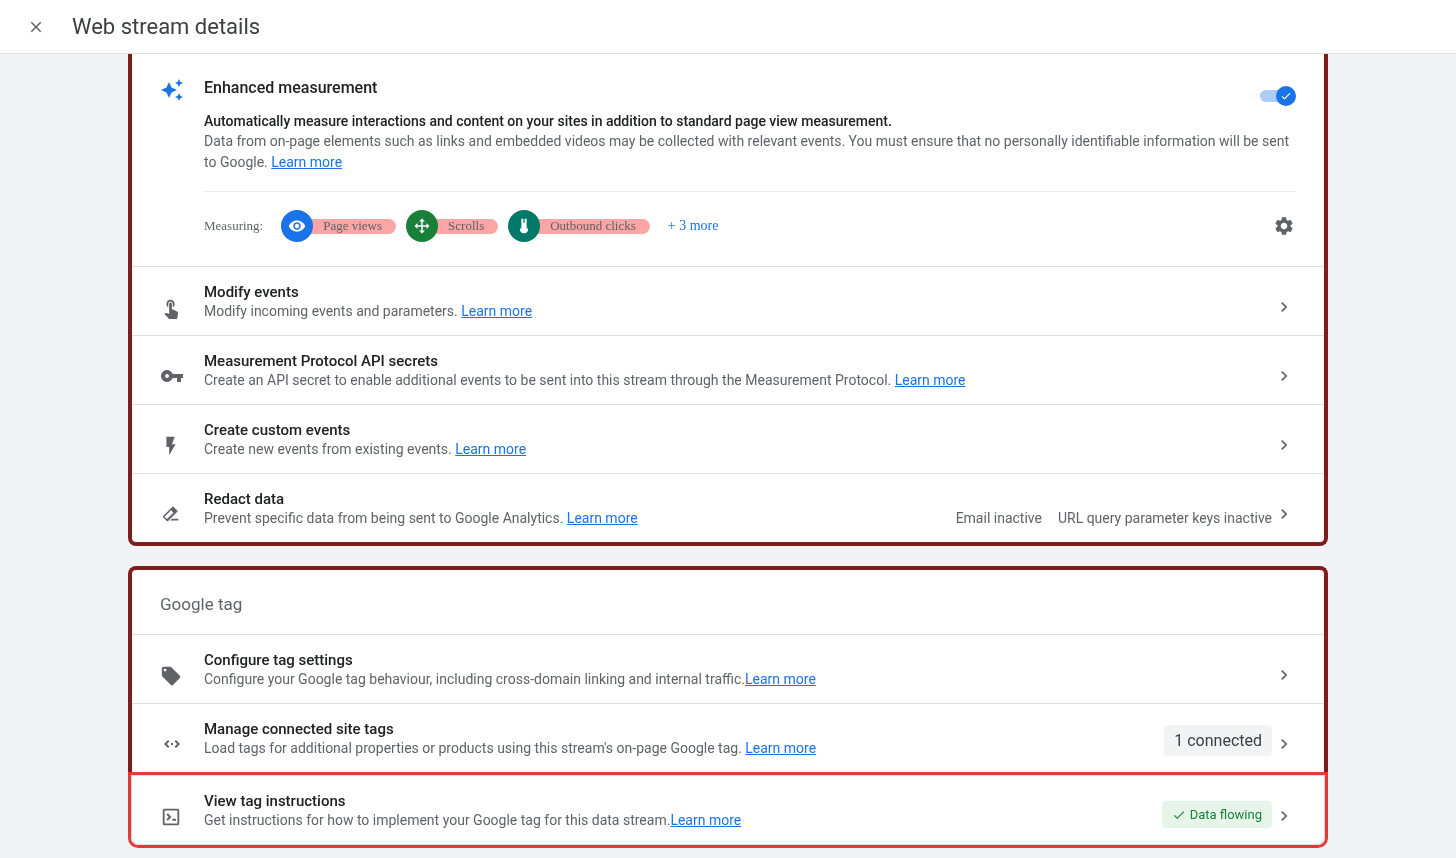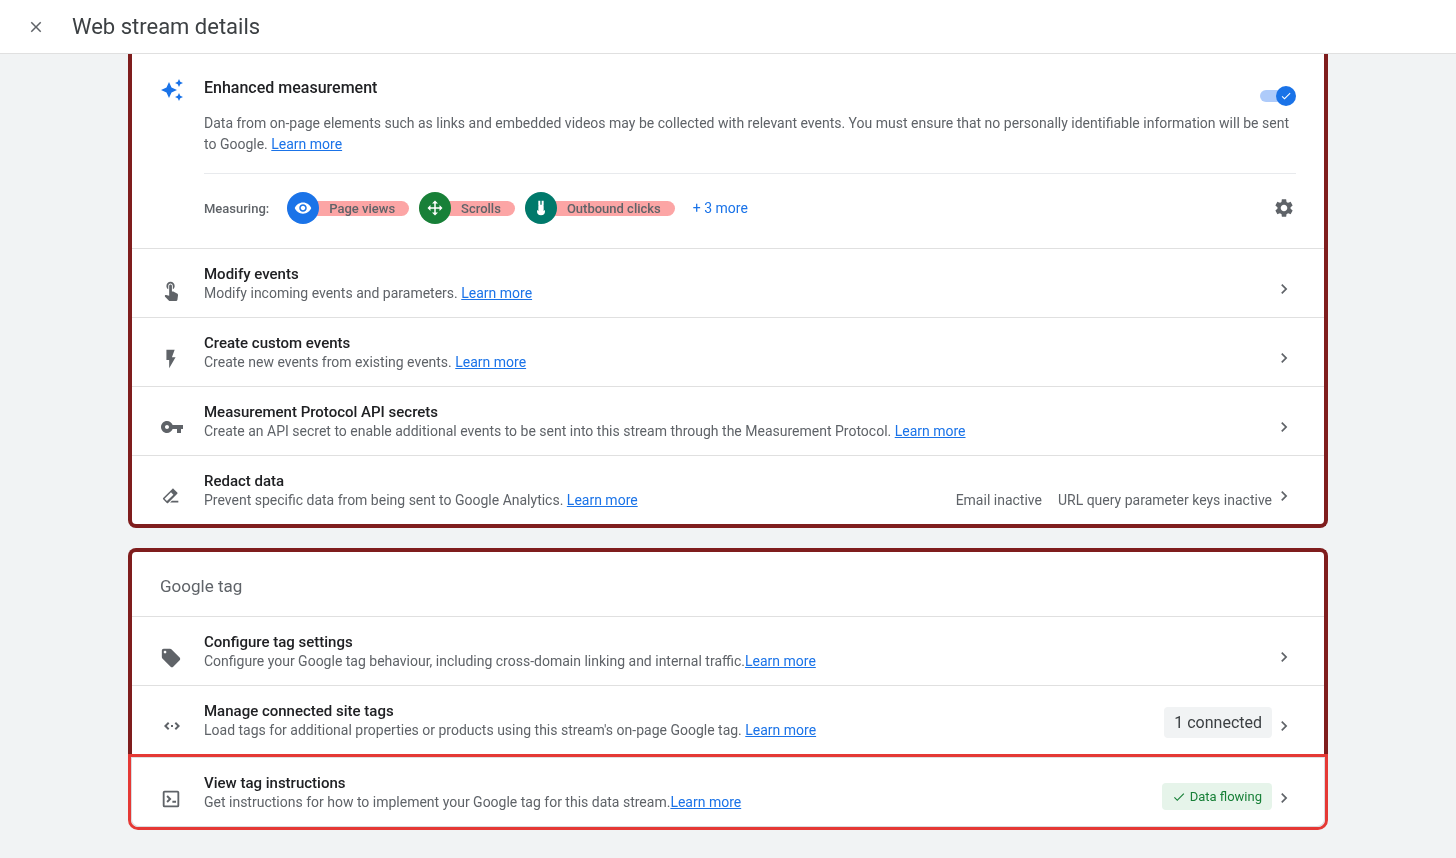--- a/index.html
+++ b/index.html
@@ -68,20 +68,21 @@
     .toggle-thumb {
       width: 20px; height: 20px; background: #1a73e8; border-radius: 50%;
       position: absolute; top: 0; right: 0;
       display:flex; align-items:center; justify-content:center;
     }
     .toggle-thumb svg { width: 12px; height: 12px; fill: #fff; }
     .measure-row {
       display: flex; align-items: center; gap: 10px;
       padding-top: 22px; margin-top: 18px;
       border-top: 1px solid #e8eaed;
+      font-family: Liberation Serif, serif;
     }
     .measure-label { font-size: 13px; font-weight: 500; color: #5f6368; margin-right: 8px; }
     .chip {
       display: inline-flex; align-items: center;
       background: #fca5a5; border-radius: 16px; height: 15px;
       padding-right: 14px;
       justify-content: flex-end;
     }
     .chip-icon {
       width: 32px; height: 32px; border-radius: 50%;
@@ -161,20 +162,21 @@
   <div class="panel no-top-radius">
 
     <div class="enh-sec">
       <div class="enh-icon">
         <svg width="24" height="24" viewBox="0 0 24 24" fill="#1a73e8">
             <path d="M19 9l1.25-2.75L23 5l-2.75-1.25L19 1l-1.25 2.75L15 5l2.75 1.25zm-7.5.5L9 4 6.5 9.5 1 12l5.5 2.5L9 20l2.5-5.5L17 12zM19 15l-1.25 2.75L15 19l2.75 1.25L19 23l1.25-2.75L23 19l-2.75-1.25z"></path>
           </svg>
       </div>
       <div class="enh-body">
         <div class="enh-title">Enhanced measurement</div>
+        <div class="enh-sub">Automatically measure interactions and content on your sites in addition to standard page view measurement.</div>
         <div class="enh-desc">
           <span>Data from on-page elements such as links and embedded videos may be collected with relevant events. You must ensure that no personally identifiable information will be sent to Google.</span>
           <span class="link">Learn more</span>
         </div>
 
         <div class="measure-row">
           <span class="measure-label">Measuring:</span>
 
           <span class="chip">
             <span class="chip-icon blue">
@@ -227,20 +229,39 @@
       <div class="row-icon">
         <svg width="22" height="22" viewBox="0 0 24 24" fill="currentColor">
             <path d="M13 6a4 4 0 00-4 4v1H7v2h2v1a4 4 0 004 4h1v-2h-1a2 2 0 01-2-2v-1h2v-2h-2v-1a2 2 0 012-2h1V6zm4 2h2v8h-2z" opacity="0"></path>
             <path d="M9 11.24V7.5C9 6.12 10.12 5 11.5 5S14 6.12 14 7.5v3.74c1.21-.81 2-2.18 2-3.74C16 5.01 13.99 3 11.5 3S7 5.01 7 7.5c0 1.56.79 2.93 2 3.74zm5.5 2.47c-.28-.14-.58-.21-.89-.21H13v-6c0-.83-.67-1.5-1.5-1.5S10 6.67 10 7.5v10.74l-3.44-.72c-.37-.08-.76.04-1.03.31-.43.44-.43 1.14 0 1.58l4.01 4.01c.38.37.89.58 1.42.58h6.1c1 0 1.84-.73 1.98-1.72l.63-4.46c.12-.85-.32-1.69-1.09-2.07z"></path>
           </svg>
       </div>
       <div class="row-body">
         <div class="row-title">Modify events</div>
         <div class="row-desc">
           <span>Modify incoming events and parameters. </span><span class="link">Learn more</span>
+        </div>
+      </div>
+      <div class="chevron">
+        <svg width="20" height="20" viewBox="0 0 24 24" fill="currentColor">
+            <path d="M8.59 16.59L13.17 12 8.59 7.41 10 6l6 6-6 6z"></path>
+          </svg>
+      </div>
+    </div>
+
+    <div class="row-item">
+      <div class="row-icon">
+        <svg width="24" height="24" viewBox="0 0 24 24" fill="currentColor">
+            <path d="M12.65 10C11.83 7.67 9.61 6 7 6c-3.31 0-6 2.69-6 6s2.69 6 6 6c2.61 0 4.83-1.67 5.65-4H17v4h4v-4h2v-4H12.65zM7 14c-1.1 0-2-.9-2-2s.9-2 2-2 2 .9 2 2-.9 2-2 2z"></path>
+          </svg>
+      </div>
+      <div class="row-body">
+        <div class="row-title">Measurement Protocol API secrets</div>
+        <div class="row-desc">
+          <span>Create an API secret to enable additional events to be sent into this stream through the Measurement Protocol. </span><span class="link">Learn more</span>
         </div>
       </div>
       <div class="chevron">
         <svg width="20" height="20" viewBox="0 0 24 24" fill="currentColor">
             <path d="M8.59 16.59L13.17 12 8.59 7.41 10 6l6 6-6 6z"></path>
           </svg>
       </div>
     </div>
 
     <div class="row-item">
@@ -296,39 +317,20 @@
       </div>
       <div class="chevron">
         <svg width="20" height="20" viewBox="0 0 24 24" fill="currentColor">
             <path d="M8.59 16.59L13.17 12 8.59 7.41 10 6l6 6-6 6z"></path>
           </svg>
       </div>
     </div>
 
     <div class="row-item">
       <div class="row-icon">
-        <svg width="24" height="24" viewBox="0 0 24 24" fill="currentColor">
-            <path d="M12.65 10C11.83 7.67 9.61 6 7 6c-3.31 0-6 2.69-6 6s2.69 6 6 6c2.61 0 4.83-1.67 5.65-4H17v4h4v-4h2v-4H12.65zM7 14c-1.1 0-2-.9-2-2s.9-2 2-2 2 .9 2 2-.9 2-2 2z"></path>
-          </svg>
-      </div>
-      <div class="row-body">
-        <div class="row-title">Measurement Protocol API secrets</div>
-        <div class="row-desc">
-          <span>Create an API secret to enable additional events to be sent into this stream through the Measurement Protocol. </span><span class="link">Learn more</span>
-        </div>
-      </div>
-      <div class="chevron">
-        <svg width="20" height="20" viewBox="0 0 24 24" fill="currentColor">
-            <path d="M8.59 16.59L13.17 12 8.59 7.41 10 6l6 6-6 6z"></path>
-          </svg>
-      </div>
-    </div>
-
-    <div class="row-item">
-      <div class="row-icon">
         <svg width="22" height="22" viewBox="0 0 24 24" fill="currentColor">
             <path d="M15.14 3c-.51 0-1.02.2-1.41.59L3 14.31V21h6.69l10.72-10.73c.78-.78.78-2.05 0-2.83l-3.86-3.85c-.39-.39-.9-.59-1.41-.59zM8.86 19H5v-3.86l8.55-8.55 3.86 3.86L8.86 19zm10.14 0h-7l2-2h5v2z" opacity="0"></path>
             <path d="M16.24 3.56l4.2 4.2c.78.78.78 2.05 0 2.83l-9.9 9.9c-.78.78-2.05.78-2.83 0l-4.2-4.2c-.78-.78-.78-2.05 0-2.83l9.9-9.9c.78-.78 2.05-.78 2.83 0zM4.93 14.87l4.2 4.2L14.07 14.14l-4.2-4.2-4.94 4.93zM21 20H8v2h13v-2z" opacity="0"></path>
             <path d="M18.85 7.15l-4-4c-.39-.39-1.02-.39-1.41 0l-10 10c-.39.39-.39 1.02 0 1.41l4 4c.39.39 1.02.39 1.41 0l10-10c.39-.39.39-1.02 0-1.41zM7.56 16.44l-2.6-2.6L12 6.81l2.6 2.6-7.04 7.03zM20 18h-9l2-2h7v2z"></path>
           </svg>
       </div>
       <div class="row-body">
         <div class="row-title">Redact data</div>
         <div class="row-desc">
           <span>Prevent specific data from being sent to Google Analytics. </span><span class="link">Learn more</span>

